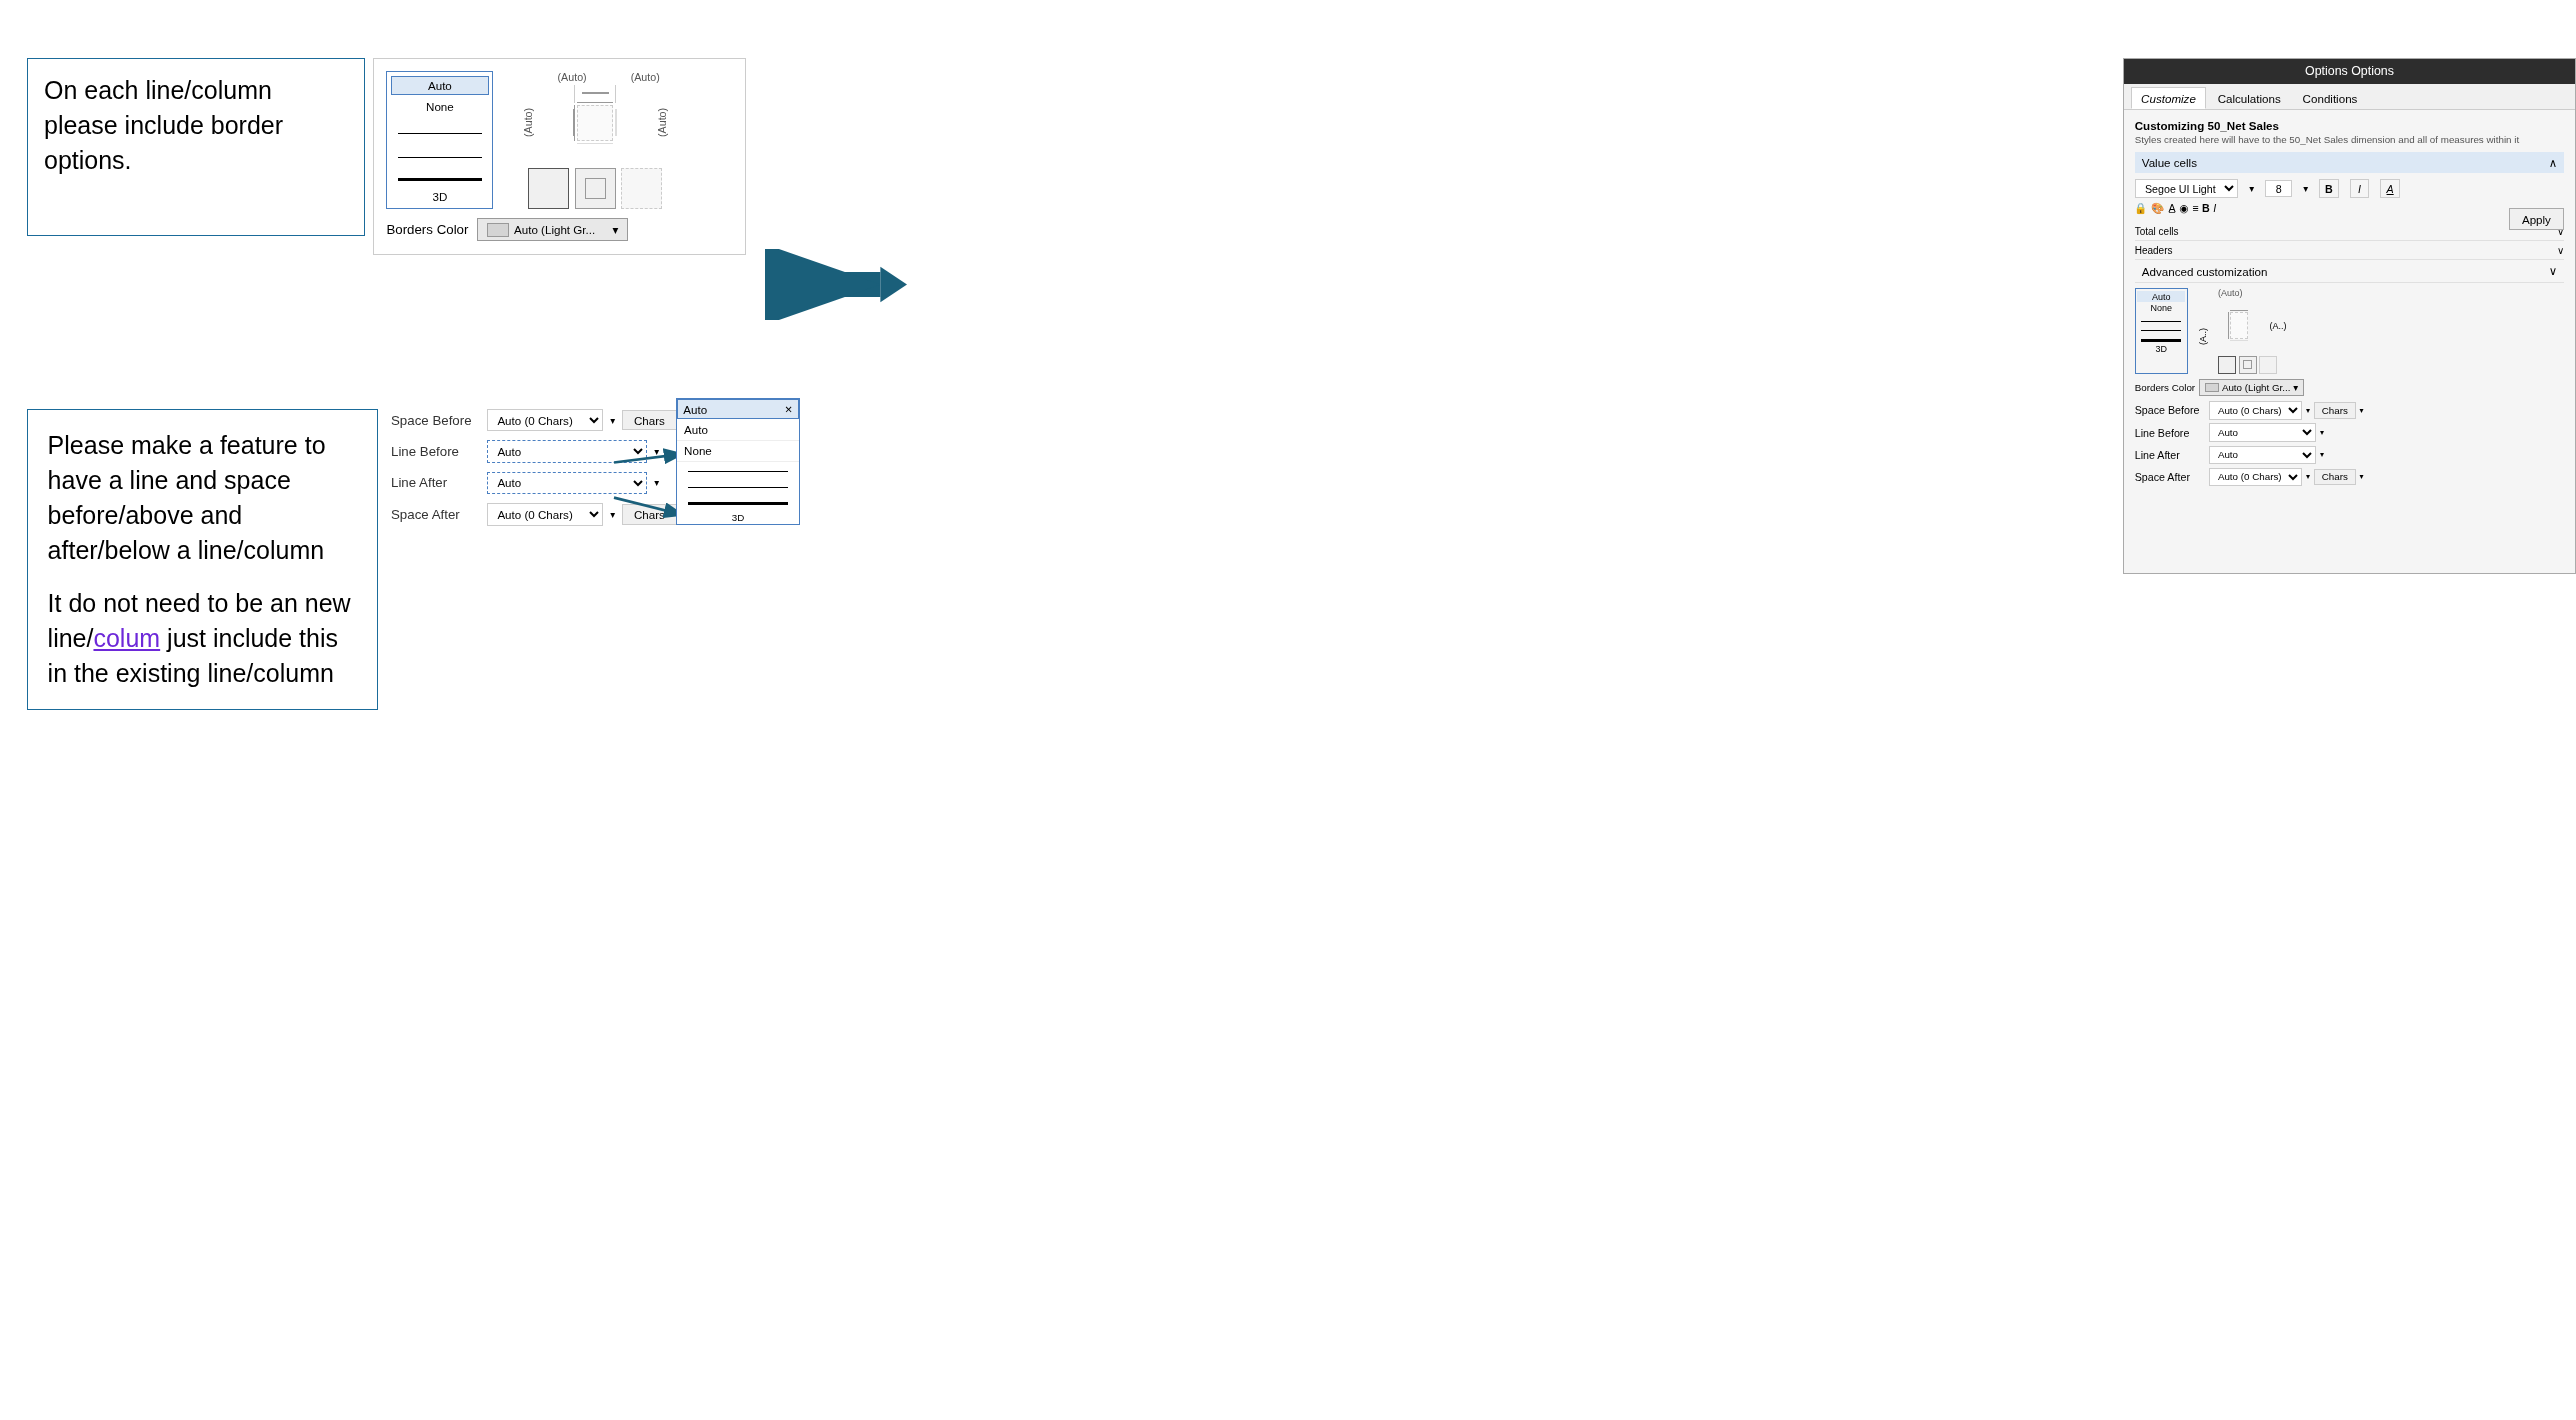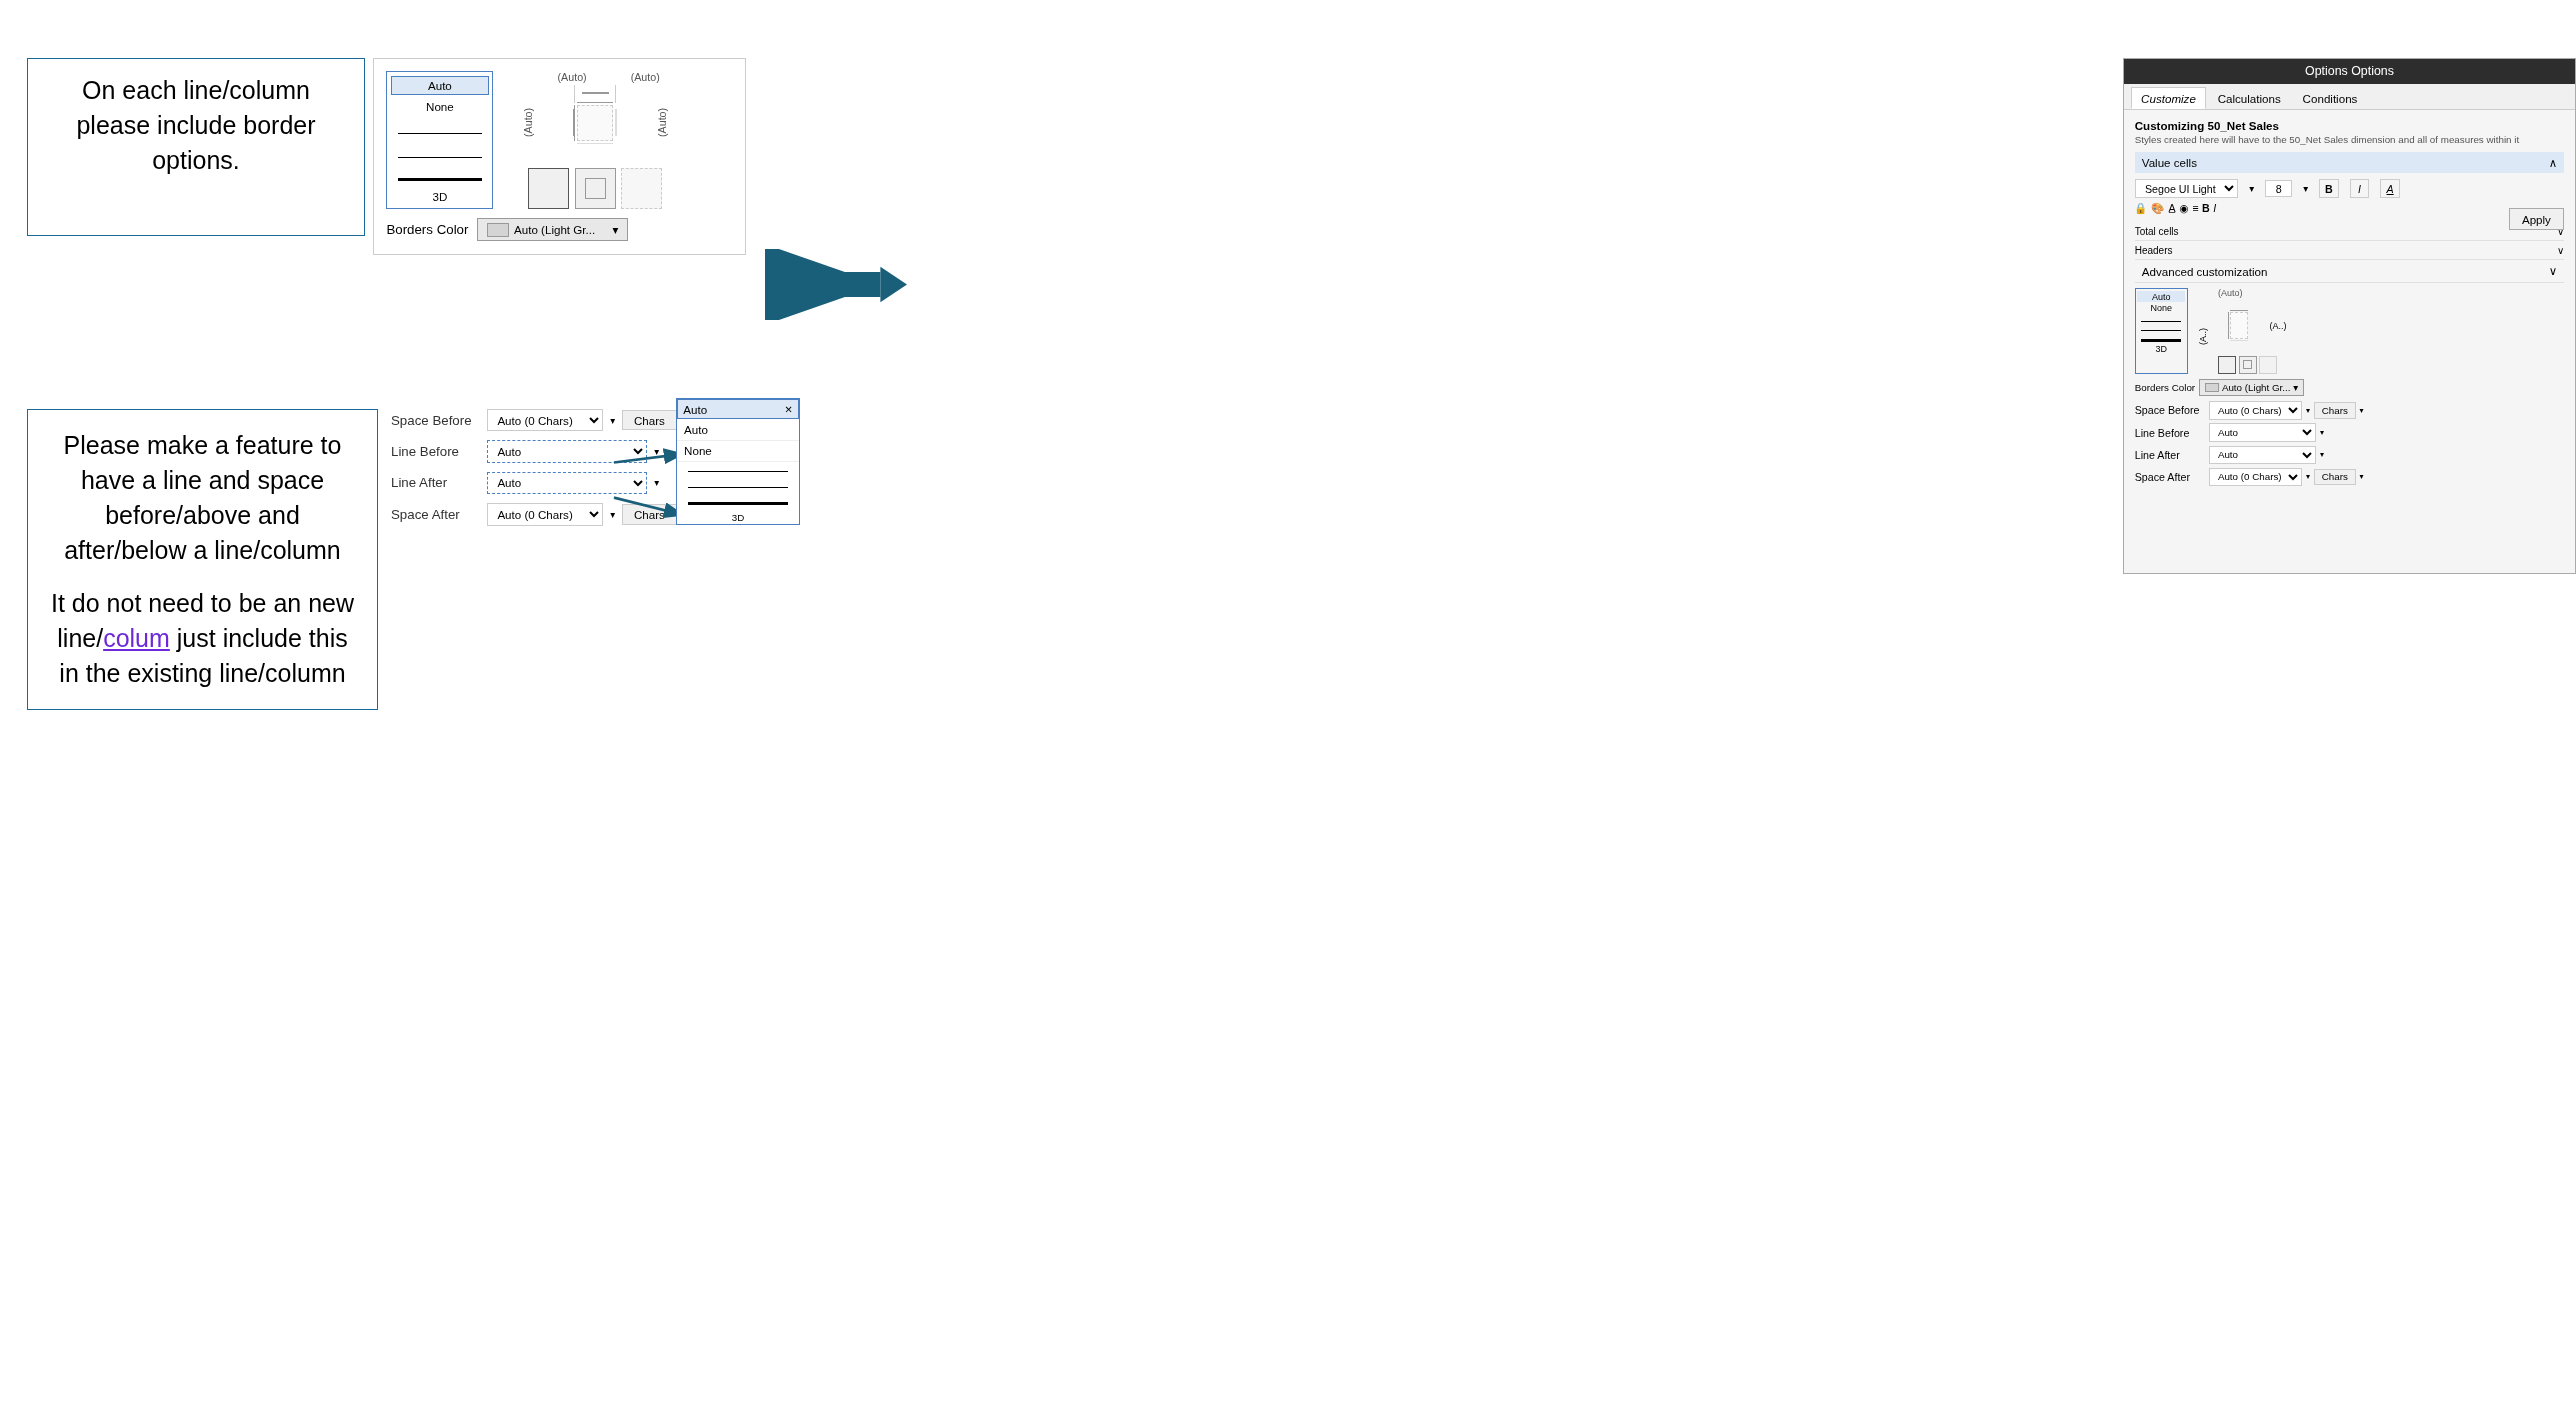--- a/index.html
+++ b/index.html
@@ -15,21 +15,20 @@
 
     
     .annotation-box {
       position: absolute;
       border: 1.8px solid #1a6b9a;
       background: #ffffff;
       padding: 14.2px 16px;
       font-size: 25px;
       line-height: 1.4;
       color: #000;
-      text-align: center;
     }
 
     .border-style-list {
       display: flex;
       flex-direction: column;
       gap: 3.6px;
       width: 107px;
       border: 0.9px solid #4a7fc1;
       padding: 3.6px;
     }

